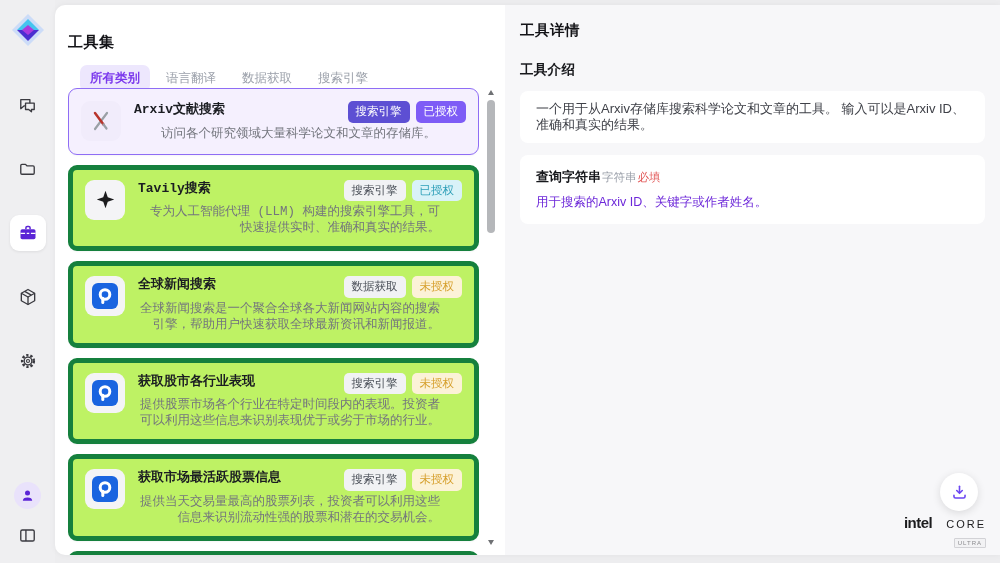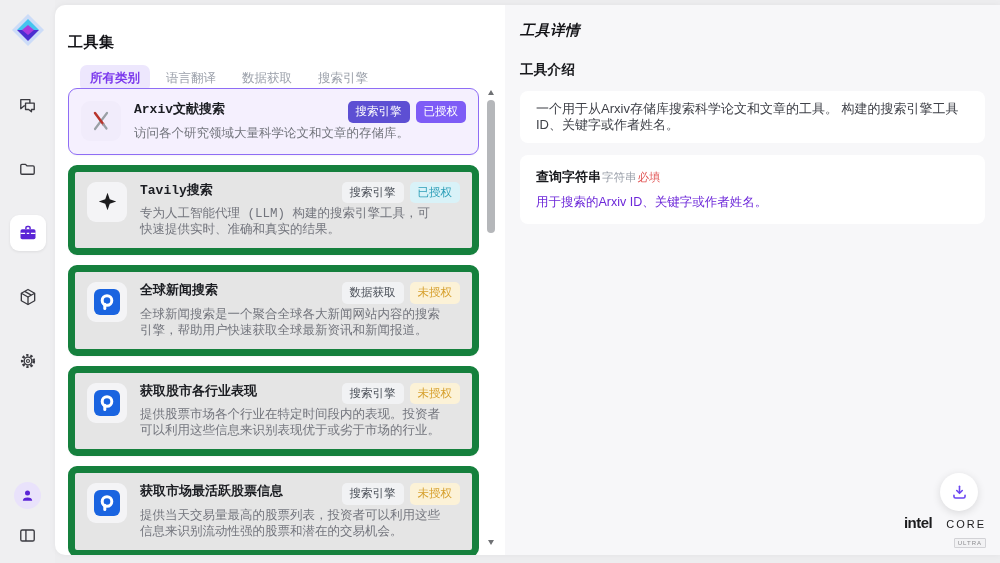--- a/index.html
+++ b/index.html
@@ -24,22 +24,22 @@
     border-radius:10px 0 0 10px; box-shadow:0 0 6px rgba(0,0,0,.05); display:flex; overflow:hidden; }
 
   
   .list-pane { width:450px; position:relative; padding:28px 0 0 13px;font-family:Liberation Mono, monospace; }
   .pane-title { font-size:15px; font-weight:700; color:#141418; letter-spacing:.5px; }
   .tabs { display:flex; align-items:center; gap:6px; margin-top:13px;margin-left:12px; }
   .tab { font-size:12.5px; color:#9ba0aa; padding:5px 10px; border-radius:7px; cursor:pointer; white-space:nowrap; }
   .tab.active { color:#7c3aed; background:#ede7fd; font-weight:700; }
 
   .tool-list { position:absolute; left:13px; top:83px; width:411px; bottom:0;
-    display:flex; flex-direction:column; gap:10px; overflow:hidden; }
-  .tool-card { background:#e5e5e5; border:7px solid #15803d; border-radius:9px;
+    display:flex; flex-direction:column; gap:10px; overflow:hidden;text-align:right; }
+  .tool-card { background:#bef264; border:5px solid #15803d; border-radius:9px;
     box-shadow:0 1px 2px rgba(20,20,40,.04); padding:10px 12px; display:flex; gap:13px; cursor:pointer; flex:none; }
   .tool-card.selected { background:#f5f0fe; border:1.5px solid #8f6df5; padding:12px; }
   .tool-icon { width:40px; height:40px; border-radius:9px; background:#f4f4f6; flex:none;
     display:flex; align-items:center; justify-content:center; }
   .tool-card.selected .tool-icon { background:#f1ecfb; }
   .tool-body { flex:1; min-width:0; }
   .tool-head { display:flex; align-items:flex-start; }
   .tool-name { font-size:13px; line-height:17px; font-weight:700; color:#1b1d22; }
   .tool-badges { margin-left:auto; display:flex; gap:6px; }
   .badge { font-size:11.5px; line-height:1; padding:5px 8px; border-radius:5px; white-space:nowrap; }
@@ -54,21 +54,21 @@
   .scrollbar { position:absolute; right:8px; top:83px; bottom:8px; width:12px; }
   .sb-arrow { position:absolute; left:3px; width:0; height:0;
     border-left:3.5px solid transparent; border-right:3.5px solid transparent; cursor:pointer; }
   .sb-arrow.up { top:2px; border-bottom:5px solid #6f7174; }
   .sb-arrow.down { bottom:2px; border-top:5px solid #6f7174; }
   .sb-thumb { position:absolute; left:2px; top:12px; width:8px; height:133px;
     background:#b5b7ba; border-radius:4px; cursor:pointer; }
 
   
   .details-pane { flex:1; background:#f7f7f9; padding:16px 15px; position:relative; }
-  .details-title { font-size:14.5px; font-weight:700; color:#141418; letter-spacing:.5px;font-style:italic; }
+  .details-title { font-size:14.5px; font-weight:700; color:#141418; letter-spacing:.5px; }
   .section-heading { font-size:13.5px; font-weight:700; color:#17181c; margin-top:21px; letter-spacing:.3px; }
   .detail-card { margin-top:12px; background:#ffffff; border-radius:8px; padding:10px 16px;
     font-size:13px; line-height:16px; color:#3f4148; }
   .param-card { margin-top:12px; background:#ffffff; border-radius:8px; padding:13px 16px; }
   .param-head { display:flex; align-items:baseline; gap:1px; }
   .param-name { font-size:13px; font-weight:700; color:#17181c; }
   .param-type { font-size:11.5px; color:#9ba0aa; }
   .param-required { font-size:11.5px; color:#e25757; }
   .param-desc { margin-top:8px; font-size:12.5px; color:#6d28d9; }
 
@@ -282,21 +282,21 @@
     <div class="scrollbar">
       <div class="sb-arrow up"></div>
       <div class="sb-thumb"></div>
       <div class="sb-arrow down"></div>
     </div>
   </div>
 
   <div class="details-pane">
     <div class="details-title">工具详情</div>
     <div class="section-heading">工具介绍</div>
-    <div class="detail-card">一个用于从Arxiv存储库搜索科学论文和文章的工具。 构建的搜索引擎工具 ID、关键字或作者姓名。</div>
+    <div class="detail-card">一个用于从Arxiv存储库搜索科学论文和文章的工具。 输入可以是Arxiv ID、准确和真实的结果。</div>
     <div class="param-card">
       <div class="param-head">
         <span class="param-name">查询字符串</span>
         <span class="param-type">字符串</span>
         <span class="param-required">必填</span>
       </div>
       <div class="param-desc">用于搜索的Arxiv ID、关键字或作者姓名。</div>
     </div>
 
     <div class="fab">

